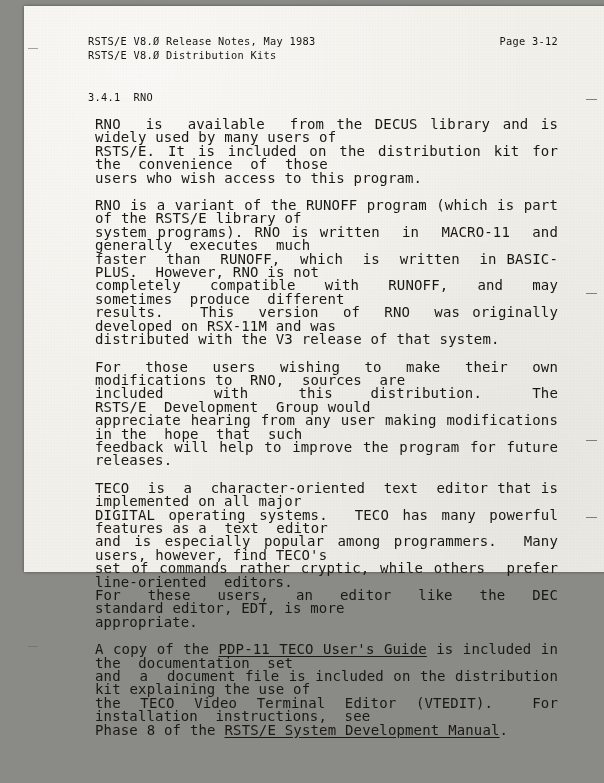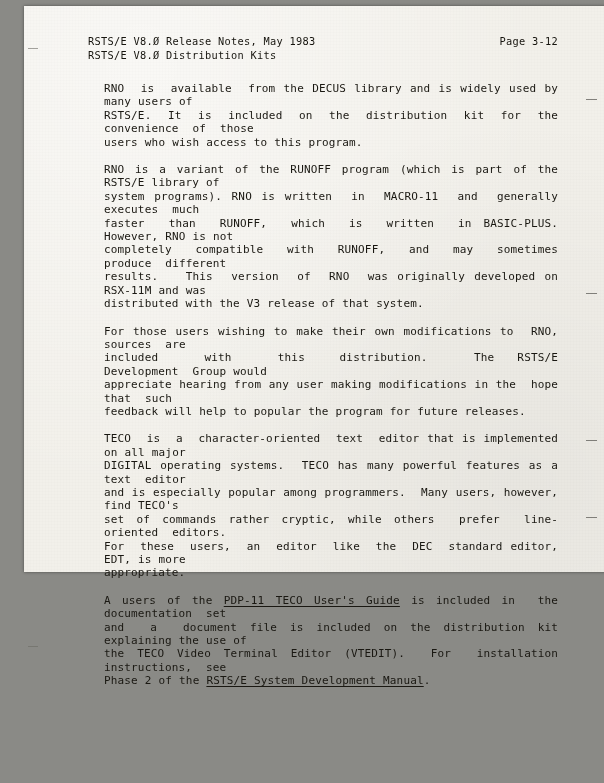--- a/index.html
+++ b/index.html
@@ -56,25 +56,25 @@
   }
   .sec-head {
     font-size: 10.3px;
     line-height: 14px;
     color: #17150f;
     letter-spacing: 0.3px;
     margin-top: 22px;
     white-space: pre;
   }
   p.body {
-    font-size: 11px;
+    font-size: 14px;
     line-height: 13.4px;
     color: #1a1812;
     letter-spacing: 0.15px;
-    margin: 14px 0 0 16px;
+    margin: 14px 0 0 7px;
     text-align: justify;
     white-space: pre-wrap;
     word-spacing: 0.2px;
   }
   u.ul { text-underline-offset: 1.5px; }
   .edge-marks { position: absolute; right: 6px; top: 0; width: 20px; height: 100%; }
   .edge-marks i {
     position: absolute;
     display: block;
     width: 11px;
@@ -121,43 +121,44 @@
     </div>
 
     <div class="content">
 
       <div class="header">
         <div class="hleft"><span>RSTS/E V8.Ø Release Notes, May 1983</span>
 <span>RSTS/E V8.Ø Distribution Kits</span></div>
         <div class="hright">Page 3-12</div>
       </div>
 
+      <div class="sec-head">3.4.1  RNO</div>
       <p class="body">RNO  is  available  from the DECUS library and is widely used by many users of
 RSTS/E. It is included on the distribution kit for the  convenience  of  those
 users who wish access to this program.</p>
       <p class="body">RNO is a variant of the RUNOFF program (which is part of the RSTS/E library of
 system programs). RNO is written  in  MACRO-11  and  generally  executes  much
 faster  than  RUNOFF,  which  is  written  in BASIC-PLUS.  However, RNO is not
 completely  compatible  with  RUNOFF,  and  may  sometimes  produce  different
 results.   This  version  of  RNO  was originally developed on RSX-11M and was
 distributed with the V3 release of that system.</p>
       <p class="body">For those users wishing to make their own modifications to  RNO,  sources  are
 included    with    this   distribution.    The  RSTS/E  Development  Group would
 appreciate hearing from any user making modifications in the  hope  that  such
-feedback will help to popular the program for future releases.</p>
+feedback will help to improve the program for future releases.</p>
 
       <p class="body">TECO  is  a  character-oriented  text  editor that is implemented on all major
 DIGITAL operating systems.  TECO has many powerful features as a  text  editor
 and is especially popular among programmers.  Many users, however, find TECO's
 set of commands rather cryptic, while others  prefer  line-oriented  editors.
 For  these  users,  an  editor  like  the  DEC  standard editor, EDT, is more
 appropriate.</p>
 
-      <p class="body"><span>A users of the </span><u class="ul">PDP-11 TECO User's Guide</u><span> is included in  the  documentation  set
+      <p class="body"><span>A copy of the </span><u class="ul">PDP-11 TECO User's Guide</u><span> is included in  the  documentation  set
 and  a  document file is included on the distribution kit explaining the use of
 the TECO Video Terminal Editor (VTEDIT).  For  installation  instructions,  see
-Phase 2 of the </span><u class="ul">RSTS/E System Development Manual</u><span>.</span></p>
+Phase 8 of the </span><u class="ul">RSTS/E System Development Manual</u><span>.</span></p>
 
     </div>
 
     <div class="grain"></div>
   </div>
 </div>
 
 </body></html>

